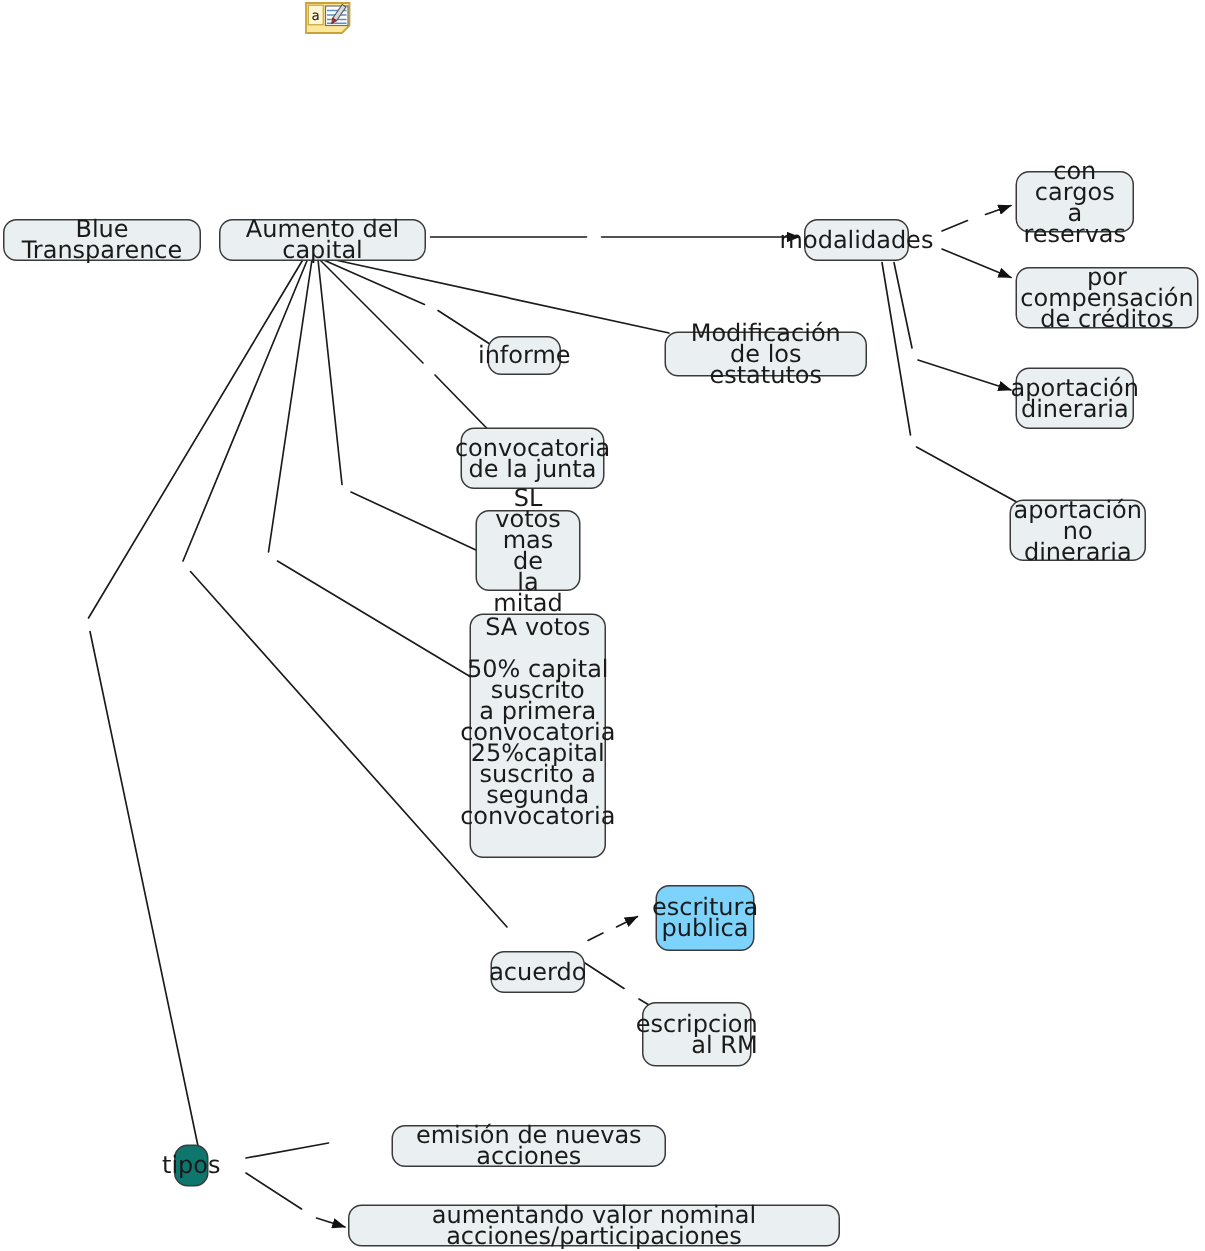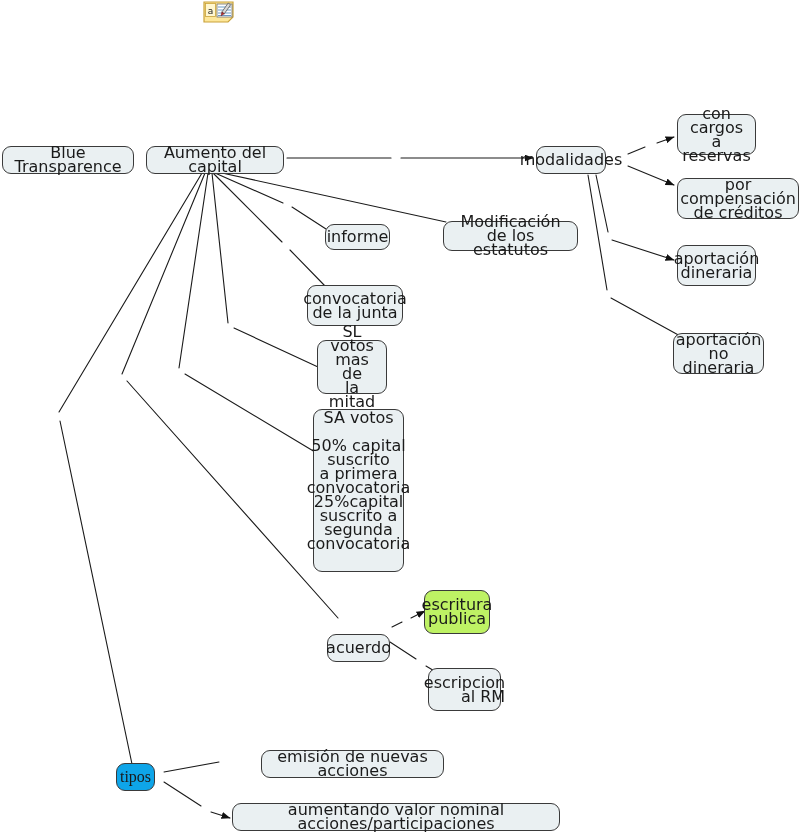--- a/index.html
+++ b/index.html
@@ -166,41 +166,41 @@
       <div class="node" style="left: 146px; top: 146px; width: 138px; height: 28px; background: rgb(234, 240, 242); border-color: rgb(58, 58, 58);"><span>Aumento del capital</span></div>
       <div class="node" style="left: 536px; top: 146px; width: 70px; height: 28px; background: rgb(234, 240, 242); border-color: rgb(58, 58, 58);"><span>modalidades</span></div>
       <div class="node" style="left: 677px; top: 114px; width: 79px; height: 41px; background: rgb(234, 240, 242); border-color: rgb(58, 58, 58);"><span>con cargos
 a reservas</span></div>
       <div class="node" style="left: 677px; top: 178px; width: 122px; height: 41px; background: rgb(234, 240, 242); border-color: rgb(58, 58, 58);"><span>por compensación
 de créditos</span></div>
       <div class="node" style="left: 677px; top: 245px; width: 79px; height: 41px; background: rgb(234, 240, 242); border-color: rgb(58, 58, 58);"><span>aportación
 dineraria</span></div>
       <div class="node" style="left: 673px; top: 333px; width: 91px; height: 41px; background: rgb(234, 240, 242); border-color: rgb(58, 58, 58);"><span>aportación
 no dineraria</span></div>
-      <div class="node" style="left: 325px; top: 224px; width: 65px; height: 26px; background: rgb(234, 240, 242); border-color: rgb(58, 58, 58);"><span>informe</span></div>
+      <div class="node" style="left: 325px; top: 224px; width: 49px; height: 26px; background: rgb(234, 240, 242); border-color: rgb(58, 58, 58);"><span>informe</span></div>
       <div class="node" style="left: 443px; top: 221px; width: 135px; height: 30px; background: rgb(234, 240, 242); border-color: rgb(58, 58, 58);"><span>Modificación de los
 estatutos</span></div>
       <div class="node" style="left: 307px; top: 285px; width: 96px; height: 41px; background: rgb(234, 240, 242); border-color: rgb(58, 58, 58);"><span>convocatoria
 de la junta</span></div>
       <div class="node" style="left: 317px; top: 340px; width: 70px; height: 54px; background: rgb(234, 240, 242); border-color: rgb(58, 58, 58);"><span>SL votos
 mas de
 la mitad</span></div>
       <div class="node big" style="left: 313px; top: 409px; width: 91px; height: 163px; background: rgb(234, 240, 242); border-color: rgb(58, 58, 58);"><span>SA votos
 
 50% capital
 suscrito
 a primera
 convocatoria
 25%capital
 suscrito a
 segunda
 convocatoria</span></div>
       <div class="node" style="left: 327px; top: 634px; width: 63px; height: 28px; background: rgb(234, 240, 242); border-color: rgb(58, 58, 58);"><span>acuerdo</span></div>
-      <div class="node" style="left: 424px; top: 590px; width: 66px; height: 44px; background: #bef264; border-color: rgb(58, 58, 58); justify-content: center;"><span>escritura
+      <div class="node" style="left: 437px; top: 590px; width: 66px; height: 44px; background: #7dd3fc; border-color: rgb(58, 58, 58); justify-content: center;"><span>escritura
 publica</span></div>
       <div class="node" style="left: 428px; top: 668px; width: 73px; height: 43px; background: rgb(234, 240, 242); border-color: rgb(58, 58, 58); text-align: right;"><span>escripcion
 al RM</span></div>
-      <div class="node" style="left: 116px; top: 763px; width: 39px; height: 28px; background: #0ea5e9; border-color: rgb(58, 58, 58); font-family: Liberation Serif, serif;"><span>tipos</span></div>
+      <div class="node" style="left: 116px; top: 763px; width: 23px; height: 28px; background: #0f766e; border-color: rgb(58, 58, 58);"><span>tipos</span></div>
       <div class="node" style="left: 220px; top: 750px; width: 183px; height: 28px; background: rgb(234, 240, 242); border-color: rgb(58, 58, 58); margin-left: 41px;"><span>emisión de nuevas acciones</span></div>
       <div class="node" style="left: 232px; top: 803px; width: 328px; height: 28px; background: rgb(234, 240, 242); border-color: rgb(58, 58, 58);"><span>aumentando valor nominal acciones/participaciones</span></div>
     </div>
 
 </div>
 
 </body></html>

